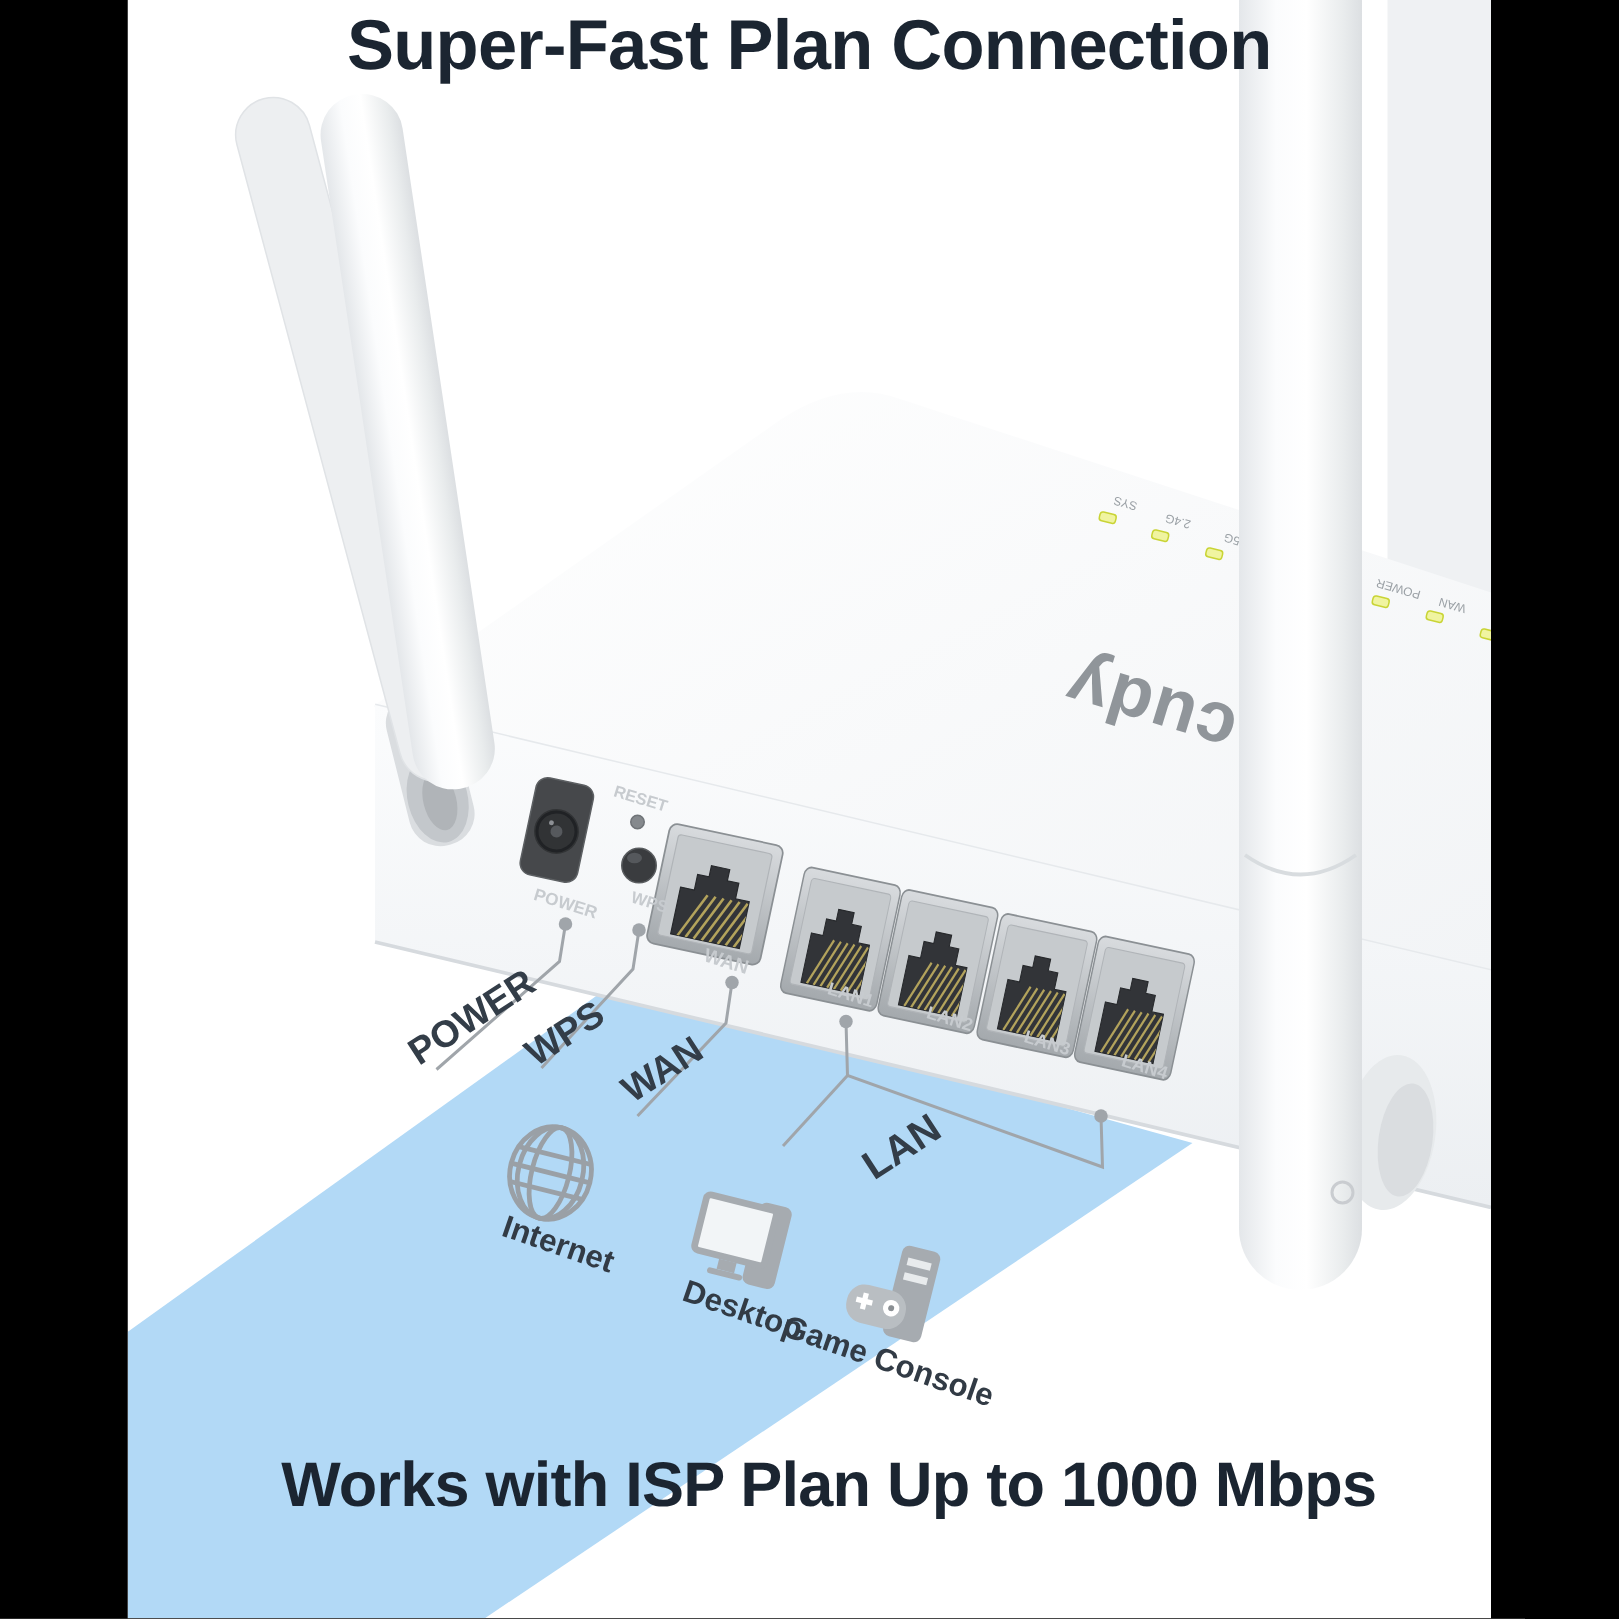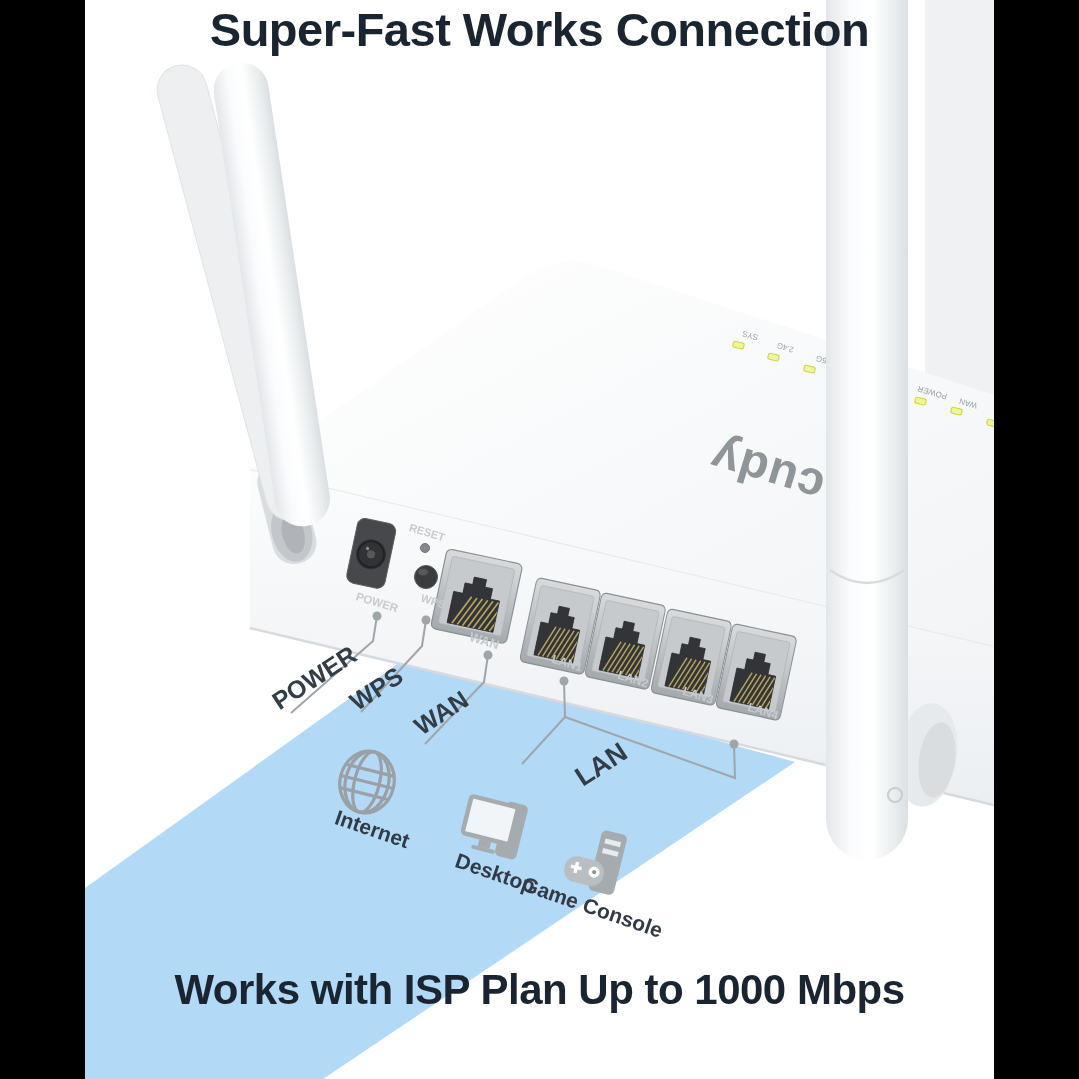--- a/index.html
+++ b/index.html
@@ -6,31 +6,31 @@
   .page{position:relative;width:1079px;height:1079px;background:#000;overflow:hidden;
         font-family:"Liberation Sans",sans-serif;}
   .bar{position:absolute;top:0;height:1079px;background:#000;z-index:30;}
   .bar.left{left:0;width:85px;}
   .bar.right{right:0;width:85px;}
   .content{position:absolute;left:85px;top:0;width:909px;height:1079px;background:#ffffff;overflow:hidden;}
   .scene{position:absolute;left:0;top:0;}
   .title{position:absolute;left:0;top:2px;width:909px;text-align:center;
          font-size:47px;font-weight:700;color:#1b2531;letter-spacing:-0.5px;z-index:20;}
   .footer{position:absolute;left:0;top:966px;width:909px;text-align:center;
-          font-size:42px;font-weight:700;color:#1b2531;letter-spacing:-0.5px;z-index:20;}
+          font-size:42px;font-weight:700;color:#1b2531;letter-spacing:-0.5px;z-index:20;padding-left:13px;}
 </style>
 </head>
 <body>
 
 <div class="page">
   <div class="bar left"></div>
   <div class="bar right"></div>
 
   <div class="content">
-    <div class="title">Super-Fast Works Connection</div>
+    <div class="title">Super-Fast Plan Connection</div>
 
     <svg class="scene" width="909" height="1079" viewBox="0 0 909 1079">
       <defs>
         <linearGradient id="antGrad" x1="0" y1="0" x2="1" y2="0">
           <stop offset="0" stop-color="#e4e7ea"></stop>
           <stop offset="0.3" stop-color="#fbfcfd"></stop>
           <stop offset="0.55" stop-color="#ffffff"></stop>
           <stop offset="0.85" stop-color="#e9eced"></stop>
           <stop offset="1" stop-color="#dcdfe2"></stop>
         </linearGradient>

